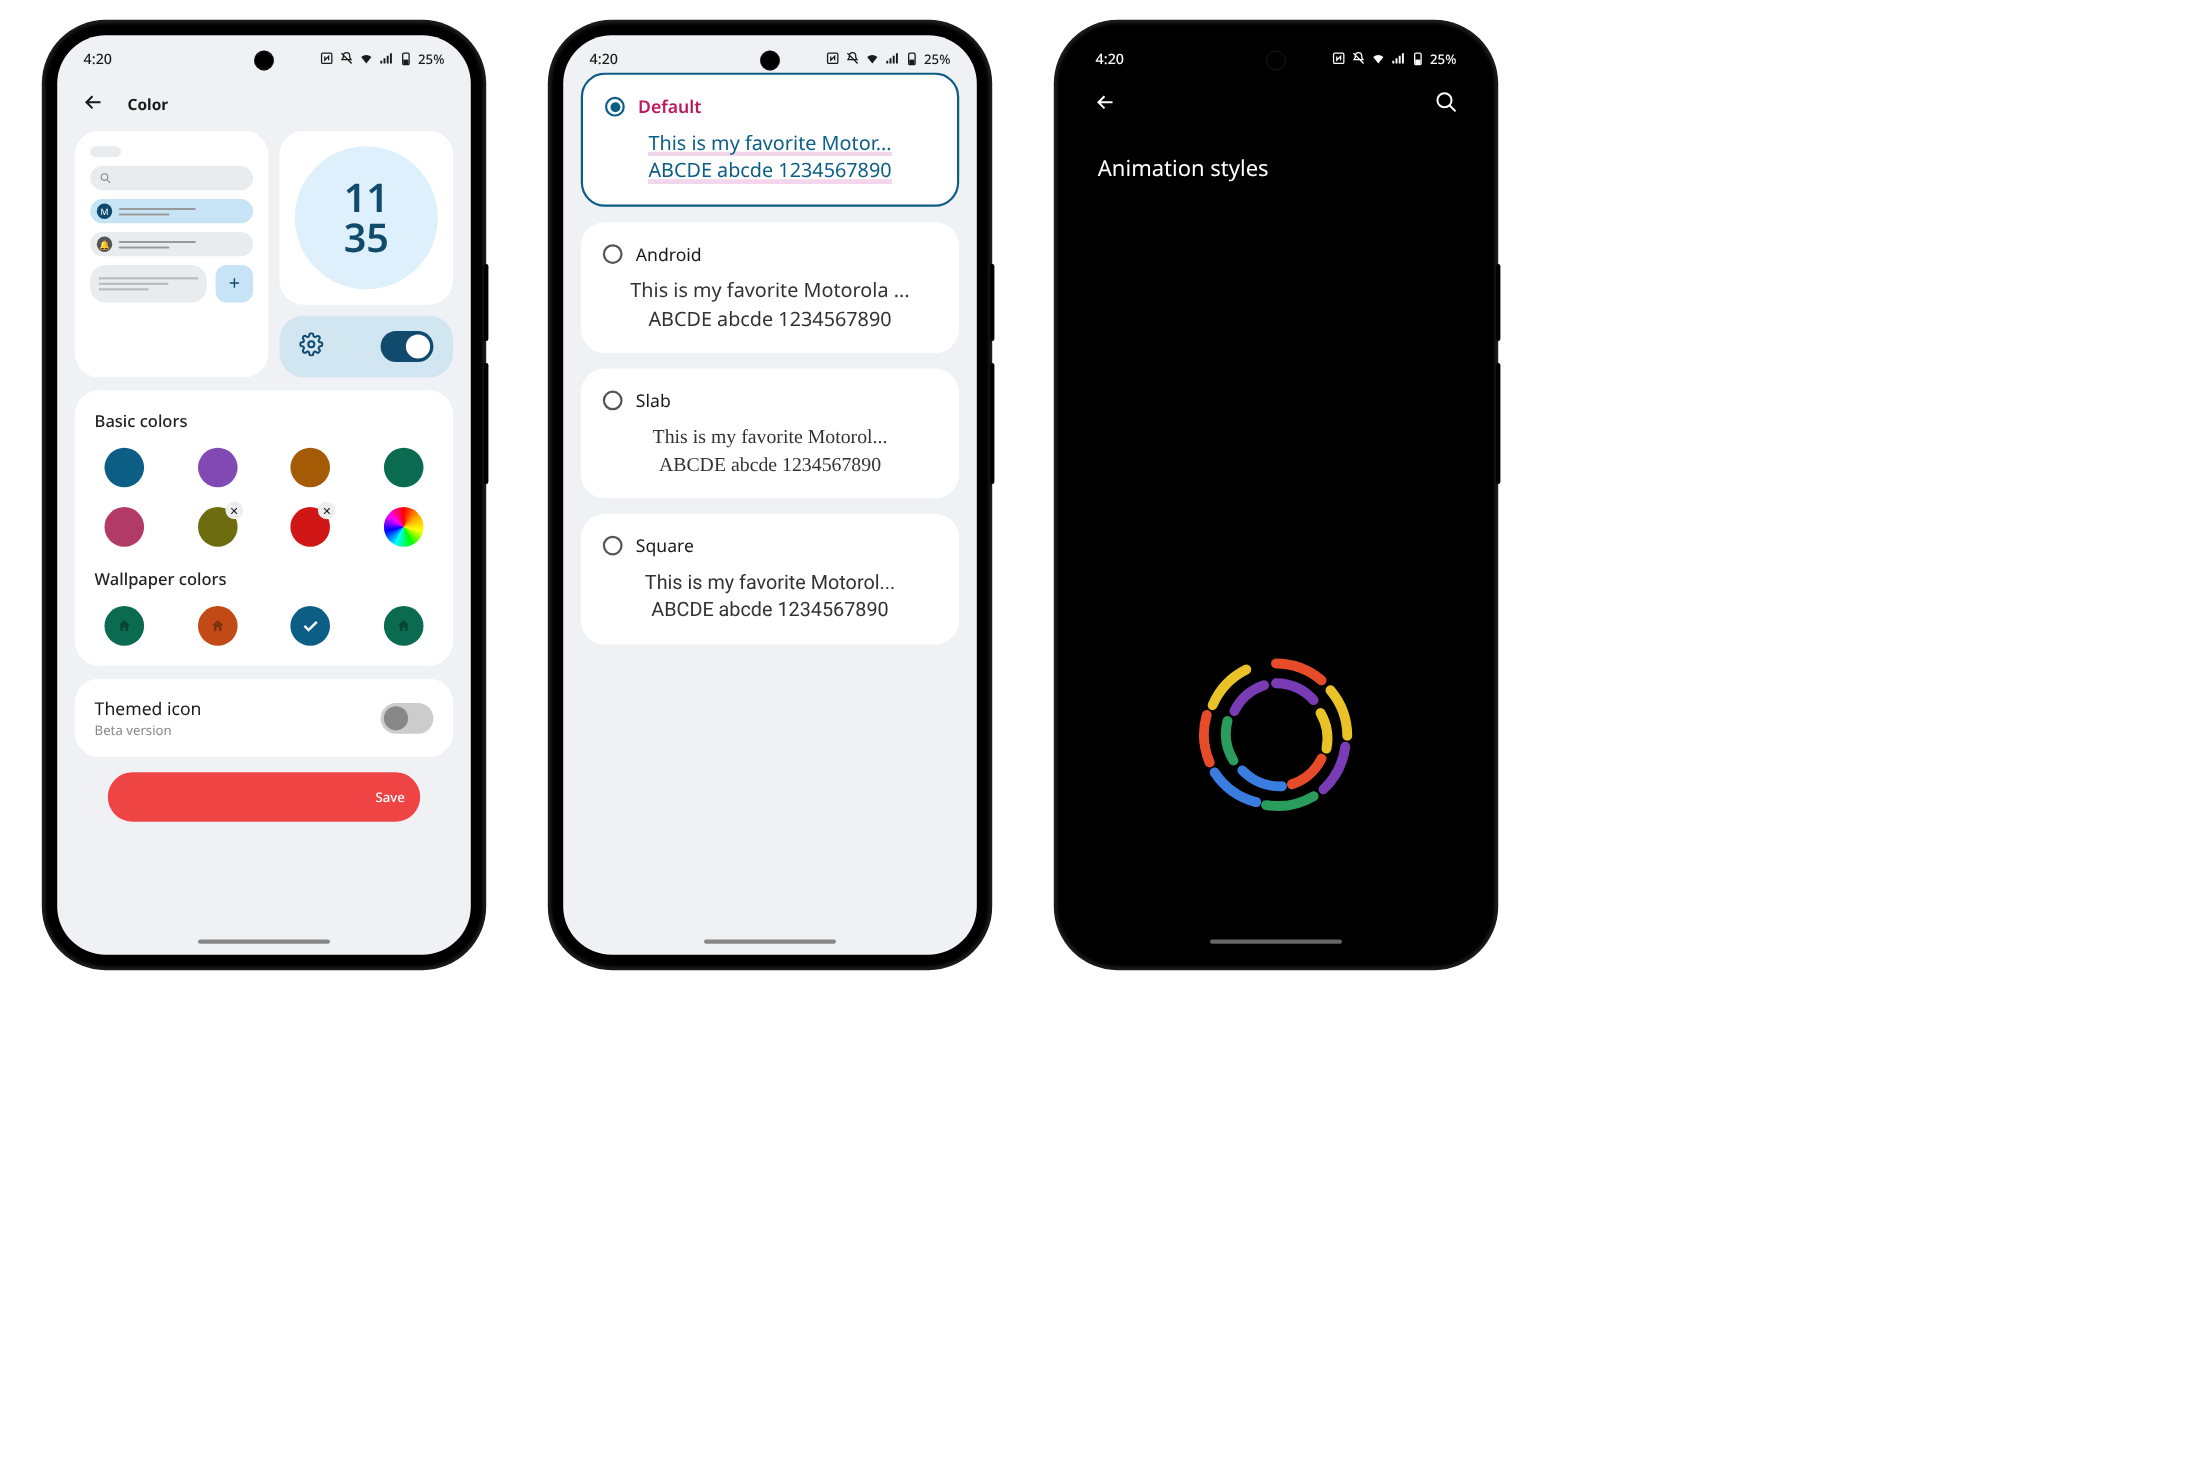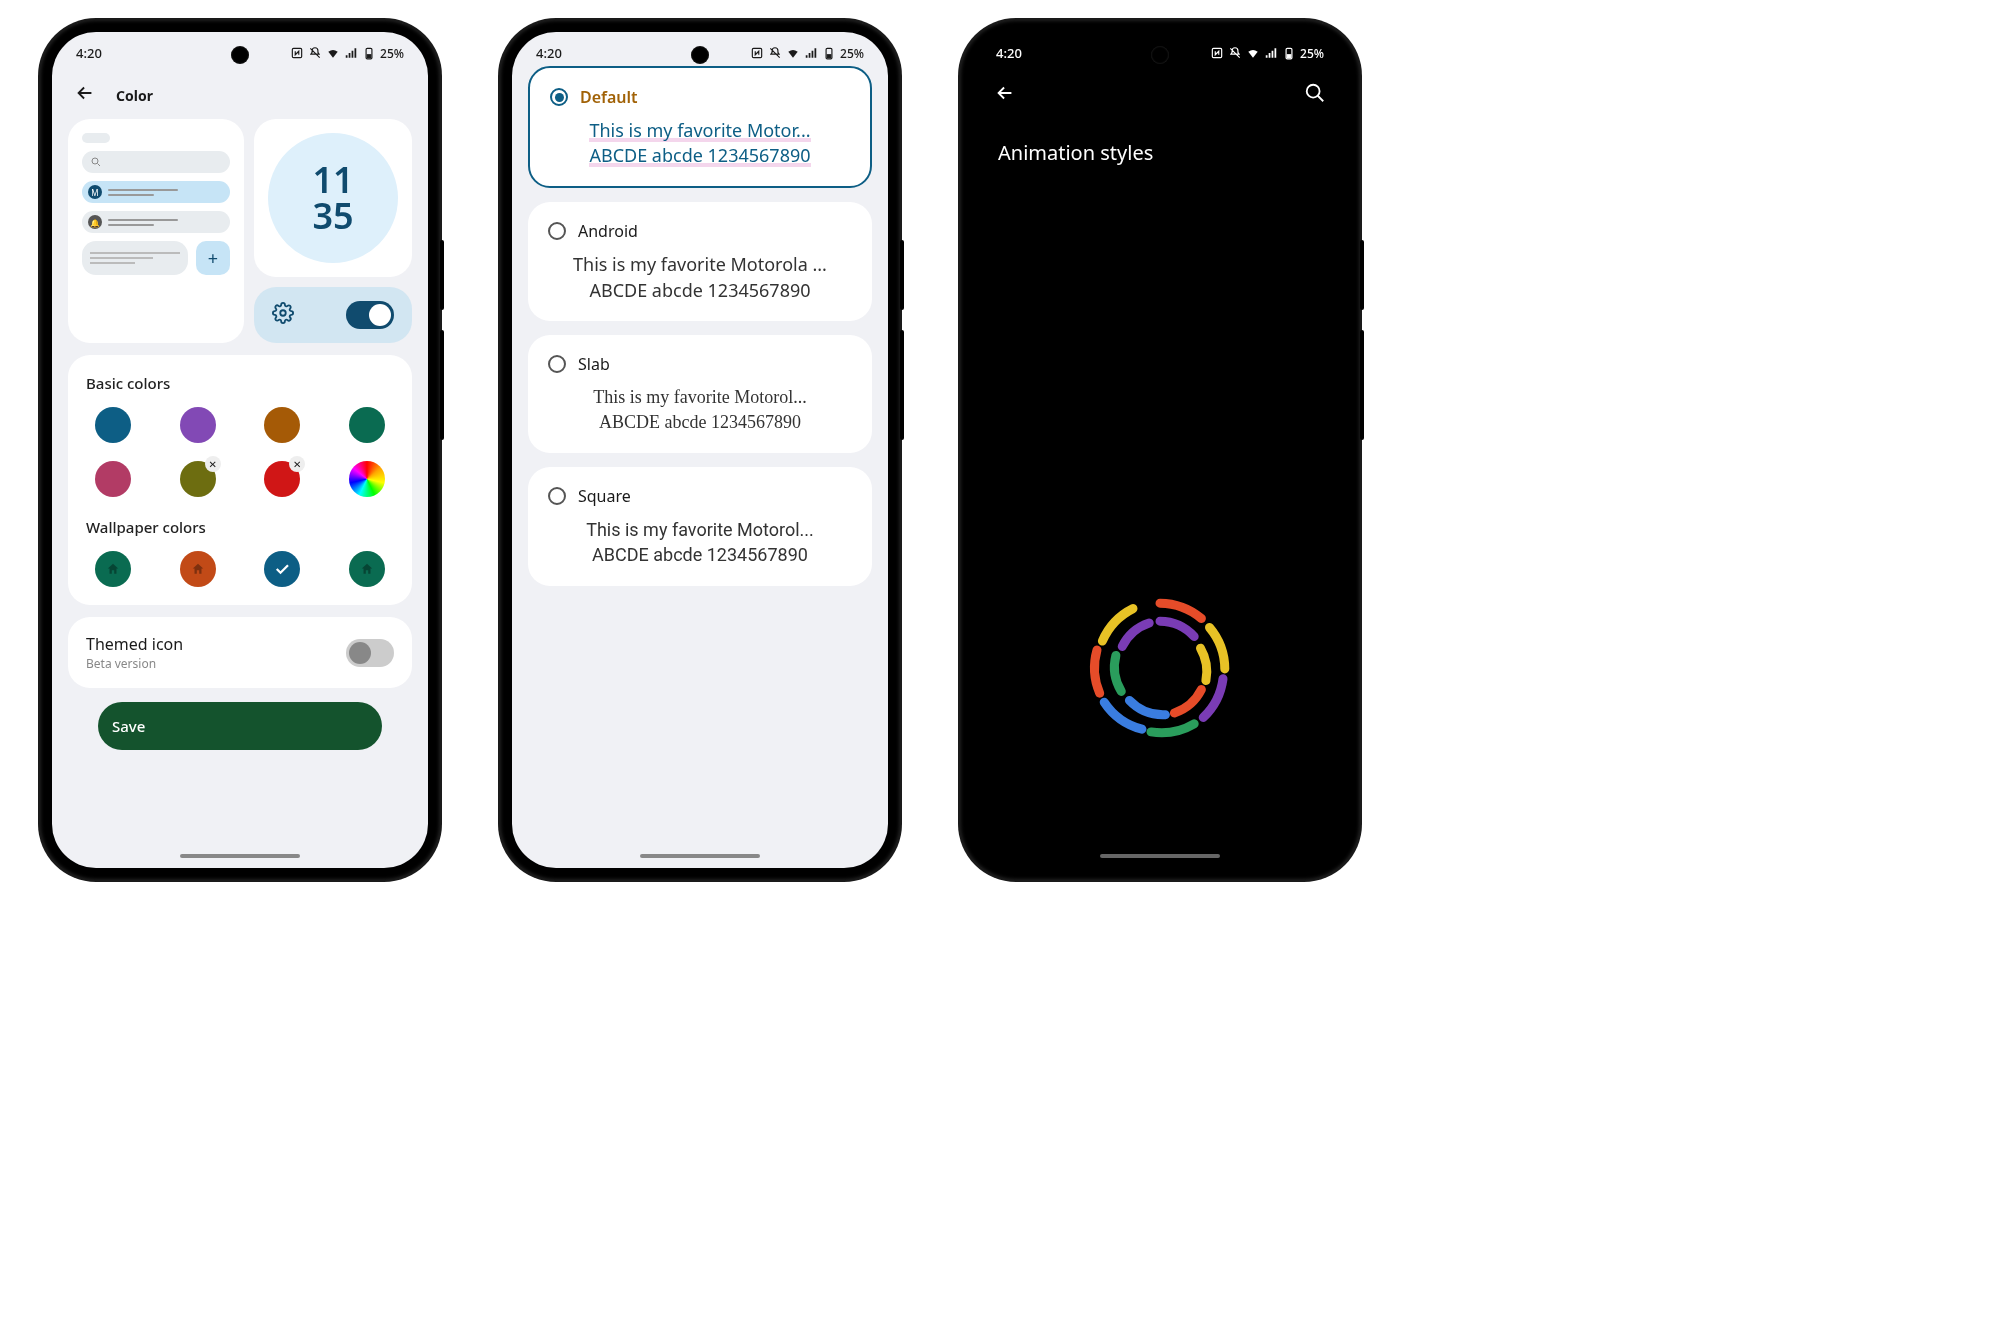--- a/index.html
+++ b/index.html
@@ -106,33 +106,33 @@
   .swatch .home { position:absolute; inset:0; display:flex; align-items:center; justify-content:center; color:rgba(0,0,0,.35);}
   .swatch .home svg{ width:14px; height:14px;}
   .swatch .check{ position:absolute; inset:0; display:flex; align-items:center; justify-content:center; color:#fff;}
   .swatch .check svg{width:18px;height:18px;}
 
   .switch-row { background:#fff; border-radius:22px; padding:16px 18px; margin-top:12px; display:flex; align-items:center; justify-content:space-between;}
   .switch-row .txt small{ display:block; font-size:12px; color:#888;}
   .switch-off{ width:48px; height:28px; background:#ccc; border-radius:999px; position:relative;}
   .switch-off::after{ content:""; width:22px; height:22px; background:#888; border-radius:50%; position:absolute; left:3px; top:3px;}
 
-  .save-btn{ background:#14532d; color:#fff; text-align:left; padding:14px; border-radius:999px; margin:14px 30px 0; font-size:15px; font-weight:500;}
+  .save-btn{ background:#ef4444; color:#fff; text-align:right; padding:14px; border-radius:999px; margin:14px 30px 0; font-size:12px; font-weight:500;}
 
   .nav-handle{ width:120px; height:4px; background:#888; border-radius:999px; position:absolute; bottom:10px; left:50%; transform:translateX(-50%);}
   .dark .nav-handle{ background:#666; }
 
   
   .font-card { background:#fff; border-radius:22px; padding:18px 20px; margin-bottom:14px;}
   .font-card.selected { border:2px solid #0d5e85; }
   .radio-row{ display:flex; align-items:center; gap:12px; margin-bottom:10px;}
   .radio{ width:18px; height:18px; border:2px solid #555; border-radius:50%; display:flex; align-items:center; justify-content:center;}
   .radio.on{ border-color:#0d5e85;}
   .radio.on::after{ content:""; width:9px; height:9px; background:#0d5e85; border-radius:50%;}
-  .font-card.selected .radio-row span{ color:#a16207; font-weight:600;}
+  .font-card.selected .radio-row span{ color:#be185d; font-weight:600;}
   .font-sample{ text-align:center; font-size:18px; line-height:1.4; color:#333;}
   .font-card.selected .font-sample{ color:#0d5e85; font-weight:400;}
   .font-card.selected .font-sample span{ box-shadow: 0 -6px 0 -2px #f4d6ec inset;}
   .slab .font-sample{ font-family: Georgia, "Times New Roman", serif;}
   .square .font-sample{ font-family: "Segoe UI", Roboto, sans-serif;}
 
   
   .dark h1.big{ font-size:20px; font-weight:400; padding:30px 26px 20px;}
   .option-row{ display:flex; align-items:center; gap:18px; padding:12px 26px;}
   .option-row .radio{ border-color:#888;}

